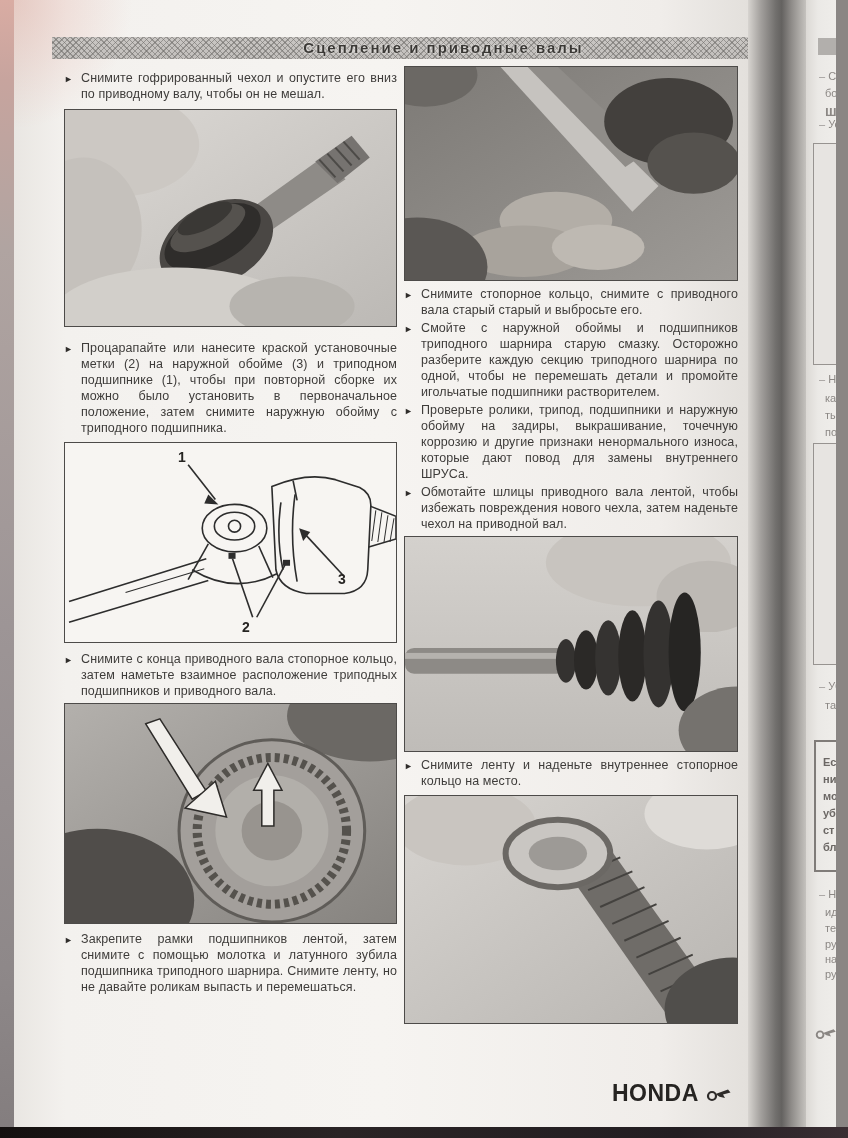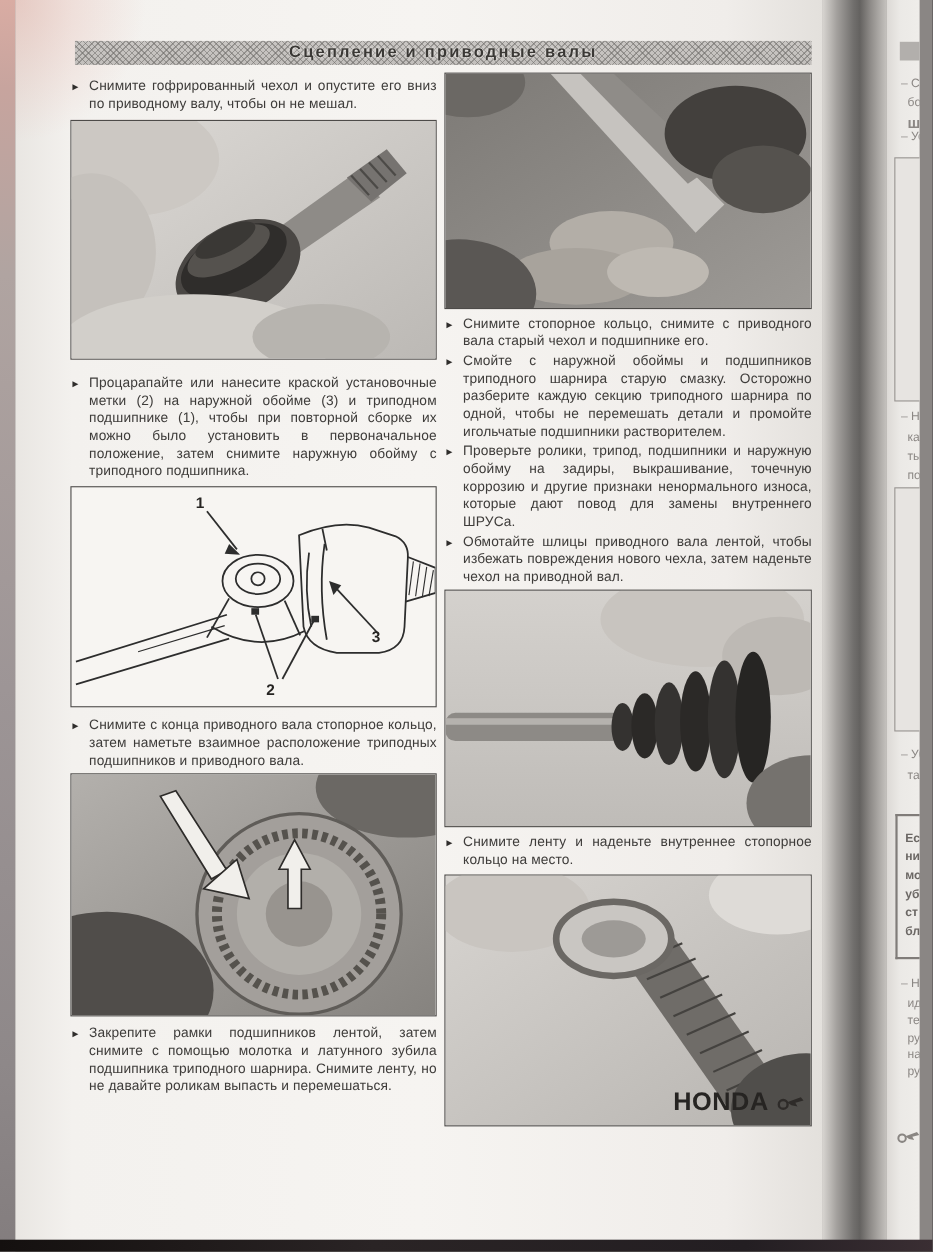--- a/index.html
+++ b/index.html
@@ -21,21 +21,21 @@
     background:linear-gradient(90deg,#14100f,#2a2425 40%,#231e22 80%,#3a2e33); }
 
   
   .hatch {
     background:
       repeating-linear-gradient(45deg, rgba(110,108,105,.55) 0 1px, transparent 1px 4px),
       repeating-linear-gradient(-45deg, rgba(110,108,105,.55) 0 1px, transparent 1px 4px),
       linear-gradient(#c9c6c3,#c2bfbc);
     border-radius:1px;
   }
-  .header-bar { position:absolute; left:54px; top:37px; width:670px; height:22px; text-align:center; }
+  .header-bar { position:absolute; left:38px; top:37px; width:783px; height:22px; text-align:center; }
   .header-title { font-size:15px; font-weight:bold; letter-spacing:2px; color:#3a3835;
     line-height:22px; text-shadow:0 0 3px #f5f3f0, 0 0 1px #f5f3f0; }
 
   
   .col { position:absolute; top:0; }
   .col-left  { left:50px;  width:333px; top:70px; }
   .col-right { left:390px; width:334px; top:66px; }
 
   .bullet { display:flex; margin-bottom:7px; }
   .arrow { width:17px; flex:0 0 17px; font-size:9px; color:#2f2d2b; line-height:15px; padding-top:2px;
@@ -46,21 +46,21 @@
     font-size:17px; color:#333130; margin:1px 0 3px 0; letter-spacing:.5px; }
 
   figure.photo, figure.diagram { border:1px solid #4d4b49; background:#efedea; overflow:hidden; position:relative; }
   figure svg { display:block; width:100%; height:100%; }
   .dlabel { position:absolute; font-size:14px; font-weight:bold; color:#262422; }
 
   
   .footer-bar { position:absolute; left:54px; top:1043px; width:340px; height:21px; }
   .pagenum { position:absolute; right:8px; top:-3px; font-size:21px; font-weight:bold; color:#2e2c2a;
     text-shadow:0 0 2px rgba(245,243,240,.8); }
-  .brand { position:absolute; left:598px; top:988px; display:flex; align-items:center; gap:7px; }
+  .brand { position:absolute; left:598px; top:1080px; display:flex; align-items:center; gap:7px; }
   .brand-name { font-size:23px; font-weight:bold; color:#262422; letter-spacing:.5px; }
 
   
   .np-bar { position:absolute; left:12px; top:38px; width:34px; height:17px; background:#b2afac; }
   .frag { position:absolute; left:13px; font-size:11px; color:#8b8784; white-space:nowrap; }
   .frag.dash::before { content:"– "; color:#9a9693; }
   .np-frame { position:absolute; left:7px; width:40px; border:1px solid #979390; background:#e7e4e1; }
   .np-note { position:absolute; left:8px; top:740px; width:40px; height:132px;
     border:2px solid #807c79; border-right:none; padding:12px 0 0 7px; }
   .np-note .nline { display:block; font-size:11px; line-height:17px; font-weight:bold; color:#6b6764; }
@@ -211,21 +211,21 @@
           <ellipse cx="287" cy="97" rx="46" ry="31" fill="#55524e"></ellipse>
           <ellipse cx="150" cy="155" rx="56" ry="29" fill="#b3aea7"></ellipse>
           <ellipse cx="118" cy="186" rx="62" ry="26" fill="#a8a39c"></ellipse>
           <ellipse cx="192" cy="182" rx="46" ry="23" fill="#beb9b2"></ellipse>
           <ellipse cx="12" cy="202" rx="70" ry="50" fill="#5a5754"></ellipse>
         </svg>
       </figure>
 
       <div class="bullet" style="margin-bottom:2px;">
         <span class="arrow">►</span>
-        <p class="btext">Снимите стопорное кольцо, снимите с приводного вала старый чехол и подшипнике его.</p>
+        <p class="btext">Снимите стопорное кольцо, снимите с приводного вала старый старый и выбросьте его.</p>
       </div>
 
 
       <div class="bullet" style="margin-bottom:2px;">
         <span class="arrow">►</span>
         <p class="btext">Смойте с наружной обоймы и подшипников триподного шарнира старую смазку. Осторожно разберите каждую секцию триподного шарнира по одной, чтобы не перемешать детали и промойте игольчатые подшипники растворителем.</p>
       </div>
 
       <div class="bullet" style="margin-bottom:2px;">
         <span class="arrow">►</span>

